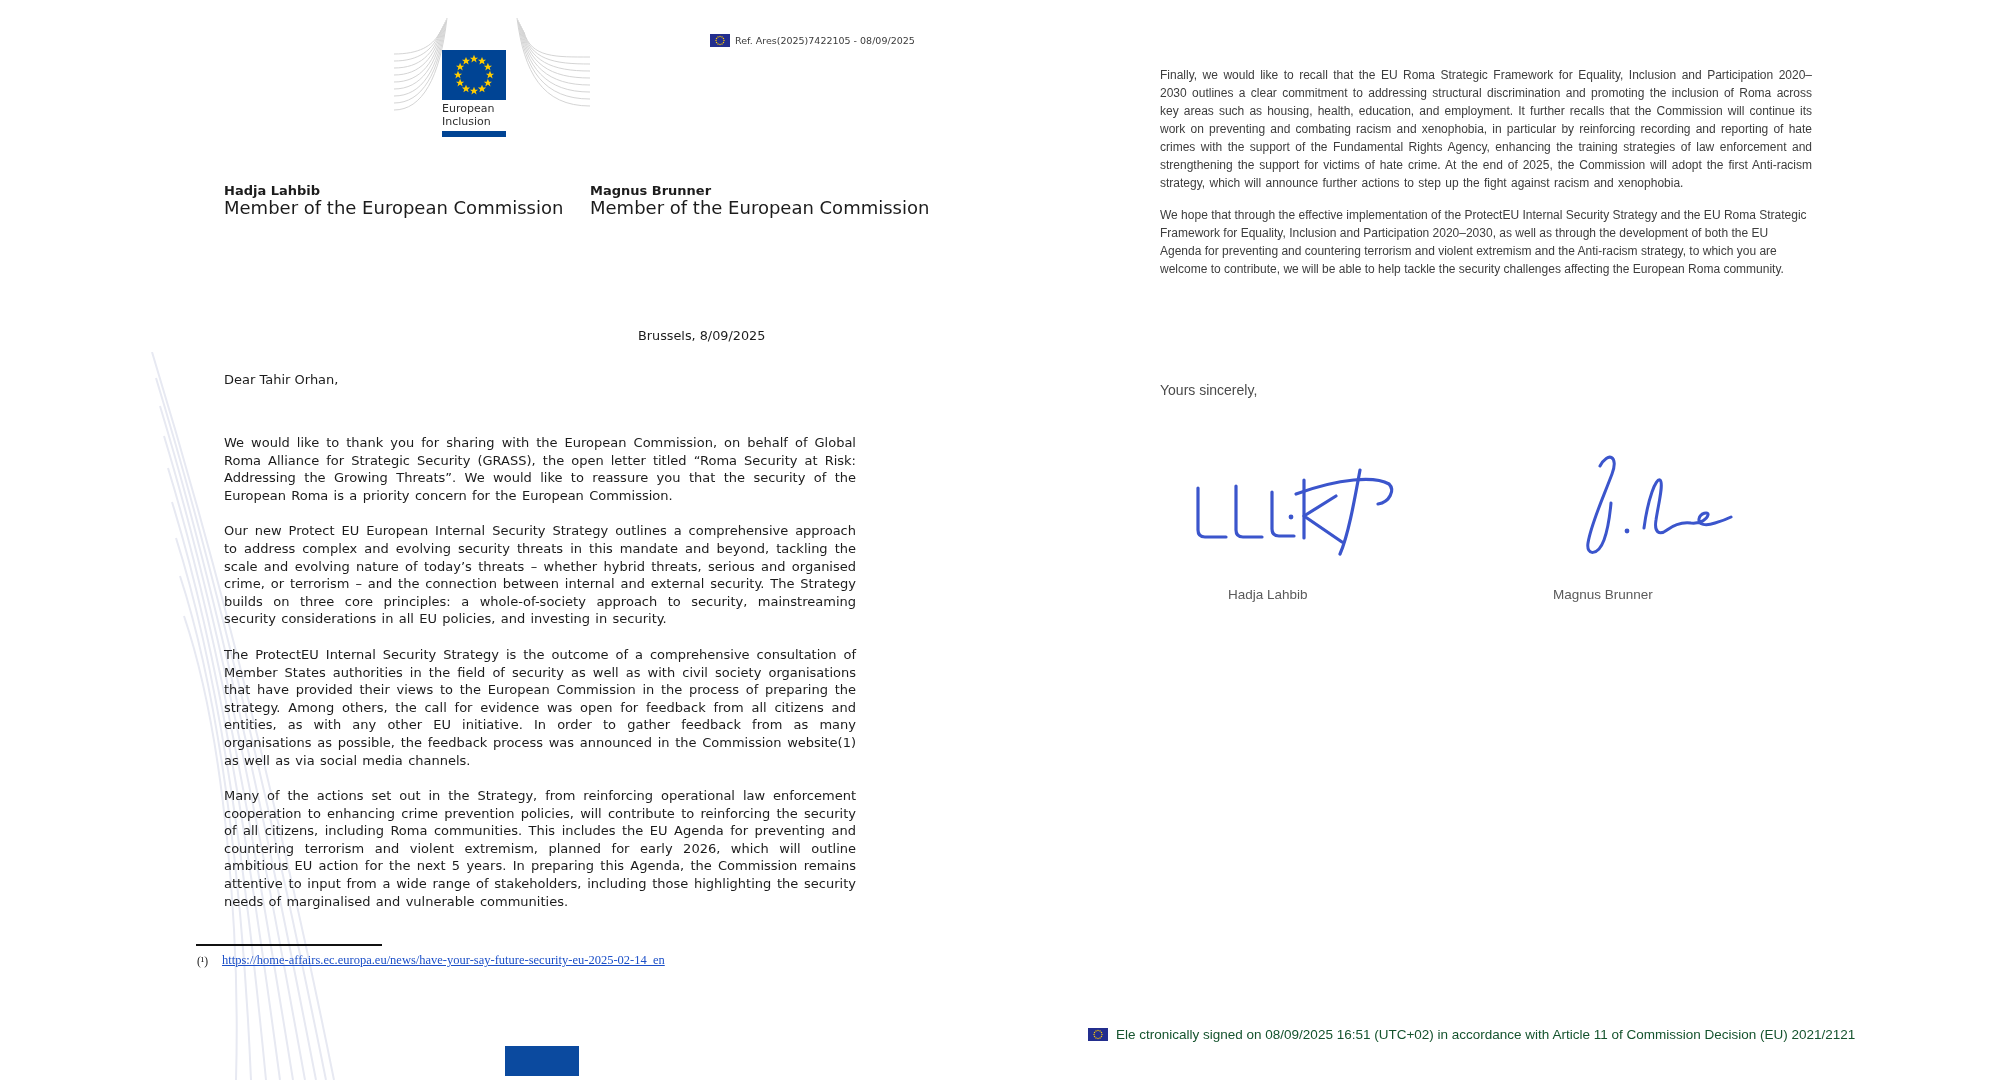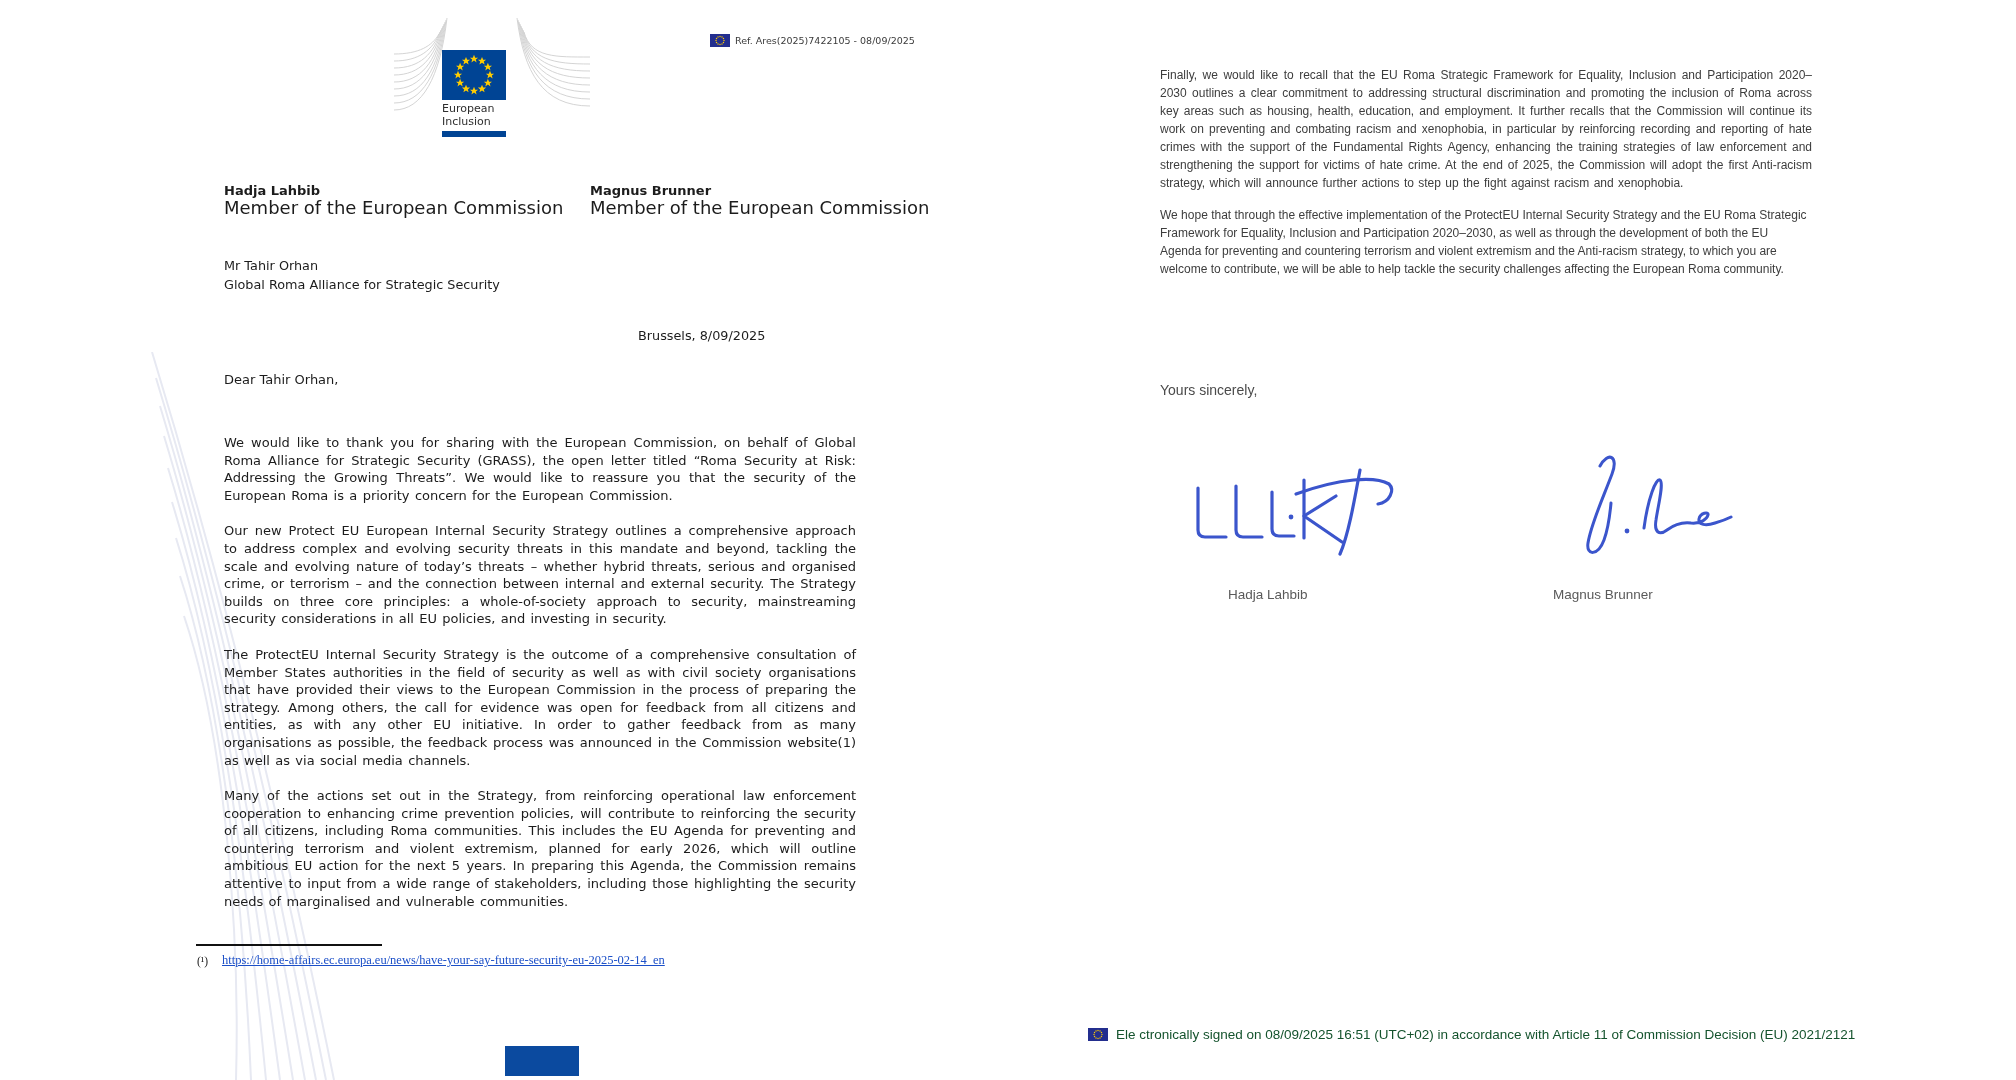--- a/index.html
+++ b/index.html
@@ -120,24 +120,20 @@
 
   <div class="abs" style="left:224px;top:182px;">
     <div class="sender-name">Hadja Lahbib</div>
     <div class="sender-title">Member of the European Commission</div>
   </div>
   <div class="abs" style="left:590px;top:182px;">
     <div class="sender-name">Magnus Brunner</div>
     <div class="sender-title">Member of the European Commission</div>
   </div>
 
-  <div class="abs recipient" style="left:224px;top:256px;">
-    <div>Mr Tahir Orhan</div>
-    <div>Global Roma Alliance for Strategic Security</div>
-  </div>
 
   <div class="abs dateline" style="left:638px;top:328px;">Brussels, 8/09/2025</div>
 
   <div class="abs salutation" style="left:224px;top:372px;">Dear Tahir Orhan,</div>
 
   <div class="abs body-left" style="left:224px;top:434px;">
     <p>We would like to thank you for sharing with the European Commission, on behalf of Global Roma Alliance for Strategic Security (GRASS), the open letter titled “Roma Security at Risk: Addressing the Growing Threats”. We would like to reassure you that the security of the European Roma is a priority concern for the European Commission.</p>
     <p>Our new Protect EU European Internal Security Strategy outlines a comprehensive approach to address complex and evolving security threats in this mandate and beyond, tackling the scale and evolving nature of today’s threats – whether hybrid threats, serious and organised crime, or terrorism – and the connection between internal and external security. The Strategy builds on three core principles: a whole-of-society approach to security, mainstreaming security considerations in all EU policies, and investing in security.</p>
     <p>The ProtectEU Internal Security Strategy is the outcome of a comprehensive consultation of Member States authorities in the field of security as well as with civil society organisations that have provided their views to the European Commission in the process of preparing the strategy. Among others, the call for evidence was open for feedback from all citizens and entities, as with any other EU initiative. In order to gather feedback from as many organisations as possible, the feedback process was announced in the Commission website(1) as well as via social media channels.</p>
     <p>Many of the actions set out in the Strategy, from reinforcing operational law enforcement cooperation to enhancing crime prevention policies, will contribute to reinforcing the security of all citizens, including Roma communities. This includes the EU Agenda for preventing and countering terrorism and violent extremism, planned for early 2026, which will outline ambitious EU action for the next 5 years. In preparing this Agenda, the Commission remains attentive to input from a wide range of stakeholders, including those highlighting the security needs of marginalised and vulnerable communities.</p>

